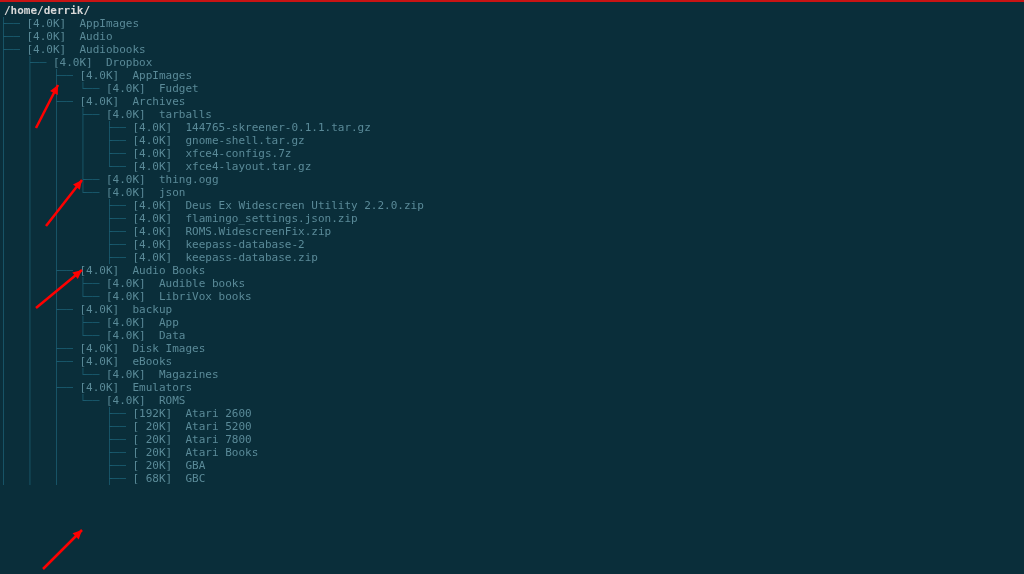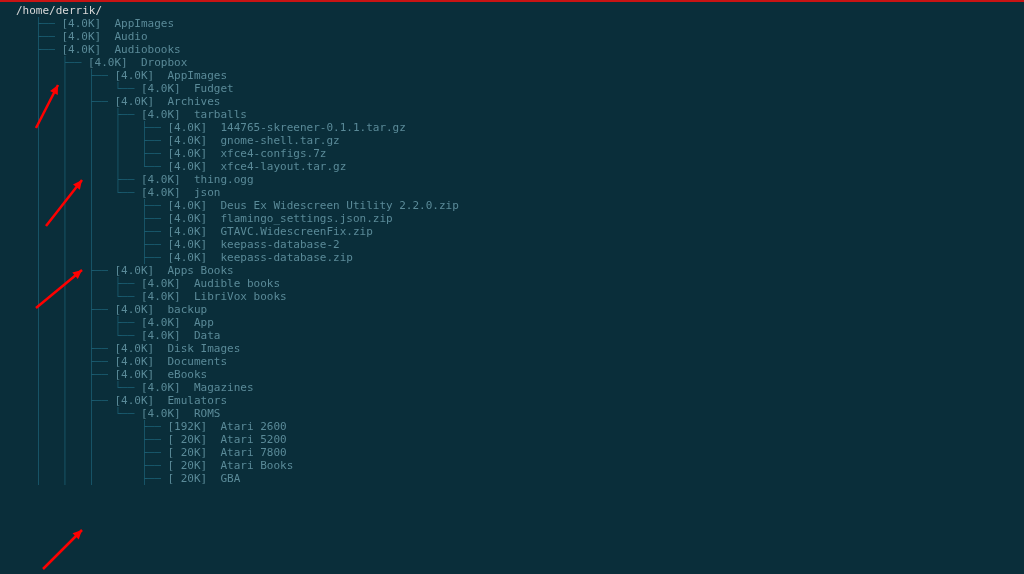--- a/index.html
+++ b/index.html
@@ -14,27 +14,26 @@
       position: relative;
     }
     .topbar {
       position: absolute;
       top: 0; left: 0; right: 0;
       height: 2px;
       background: #c81414;
     }
     .path {
       color: #d8d8d8;
-      padding: 4px 0 0 16px;
-      font-weight: normal;
+      padding: 4px 0 0 4px;
+      font-weight: bold;
     }
     .tree {
       padding: 0 0 0 0;
       color: #1a5a6e;
-      margin-left: 35px;
     }
     .row {
       white-space: pre;
       height: 13px;
     }
     .pipe { color: #1a5a6e; }
     .size { color: #5a8a98; }
     .name { color: #5a8a98; }
     .arrow {
       position: absolute;
@@ -67,40 +66,40 @@
     <div class="row"><span class="pipe">│   │   ├── </span><span class="size">[4.0K]  </span><span class="name">Archives</span></div>
     <div class="row"><span class="pipe">│   │   │   ├── </span><span class="size">[4.0K]  </span><span class="name">tarballs</span></div>
     <div class="row"><span class="pipe">│   │   │   │   ├── </span><span class="size">[4.0K]  </span><span class="name">144765-skreener-0.1.1.tar.gz</span></div>
     <div class="row"><span class="pipe">│   │   │   │   ├── </span><span class="size">[4.0K]  </span><span class="name">gnome-shell.tar.gz</span></div>
     <div class="row"><span class="pipe">│   │   │   │   ├── </span><span class="size">[4.0K]  </span><span class="name">xfce4-configs.7z</span></div>
     <div class="row"><span class="pipe">│   │   │   │   └── </span><span class="size">[4.0K]  </span><span class="name">xfce4-layout.tar.gz</span></div>
     <div class="row"><span class="pipe">│   │   │   ├── </span><span class="size">[4.0K]  </span><span class="name">thing.ogg</span></div>
     <div class="row"><span class="pipe">│   │   │   └── </span><span class="size">[4.0K]  </span><span class="name">json</span></div>
     <div class="row"><span class="pipe">│   │   │       ├── </span><span class="size">[4.0K]  </span><span class="name">Deus Ex Widescreen Utility 2.2.0.zip</span></div>
     <div class="row"><span class="pipe">│   │   │       ├── </span><span class="size">[4.0K]  </span><span class="name">flamingo_settings.json.zip</span></div>
-    <div class="row"><span class="pipe">│   │   │       ├── </span><span class="size">[4.0K]  </span><span class="name">GTAVC.WidescreenFix.zip</span></div>
+    <div class="row"><span class="pipe">│   │   │       ├── </span><span class="size">[4.0K]  </span><span class="name">ROMS.WidescreenFix.zip</span></div>
     <div class="row"><span class="pipe">│   │   │       ├── </span><span class="size">[4.0K]  </span><span class="name">keepass-database-2</span></div>
     <div class="row"><span class="pipe">│   │   │       ├── </span><span class="size">[4.0K]  </span><span class="name">keepass-database.zip</span></div>
-    <div class="row"><span class="pipe">│   │   ├── </span><span class="size">[4.0K]  </span><span class="name">Apps Books</span></div>
+    <div class="row"><span class="pipe">│   │   ├── </span><span class="size">[4.0K]  </span><span class="name">Audio Books</span></div>
     <div class="row"><span class="pipe">│   │   │   ├── </span><span class="size">[4.0K]  </span><span class="name">Audible books</span></div>
     <div class="row"><span class="pipe">│   │   │   └── </span><span class="size">[4.0K]  </span><span class="name">LibriVox books</span></div>
     <div class="row"><span class="pipe">│   │   ├── </span><span class="size">[4.0K]  </span><span class="name">backup</span></div>
     <div class="row"><span class="pipe">│   │   │   ├── </span><span class="size">[4.0K]  </span><span class="name">App</span></div>
     <div class="row"><span class="pipe">│   │   │   └── </span><span class="size">[4.0K]  </span><span class="name">Data</span></div>
     <div class="row"><span class="pipe">│   │   ├── </span><span class="size">[4.0K]  </span><span class="name">Disk Images</span></div>
-    <div class="row"><span class="pipe">│   │   ├── </span><span class="size">[4.0K]  </span><span class="name">Documents</span></div>
     <div class="row"><span class="pipe">│   │   ├── </span><span class="size">[4.0K]  </span><span class="name">eBooks</span></div>
     <div class="row"><span class="pipe">│   │   │   └── </span><span class="size">[4.0K]  </span><span class="name">Magazines</span></div>
     <div class="row"><span class="pipe">│   │   ├── </span><span class="size">[4.0K]  </span><span class="name">Emulators</span></div>
     <div class="row"><span class="pipe">│   │   │   └── </span><span class="size">[4.0K]  </span><span class="name">ROMS</span></div>
     <div class="row"><span class="pipe">│   │   │       ├── </span><span class="size">[192K]  </span><span class="name">Atari 2600</span></div>
     <div class="row"><span class="pipe">│   │   │       ├── </span><span class="size">[ 20K]  </span><span class="name">Atari 5200</span></div>
     <div class="row"><span class="pipe">│   │   │       ├── </span><span class="size">[ 20K]  </span><span class="name">Atari 7800</span></div>
     <div class="row"><span class="pipe">│   │   │       ├── </span><span class="size">[ 20K]  </span><span class="name">Atari Books</span></div>
     <div class="row"><span class="pipe">│   │   │       ├── </span><span class="size">[ 20K]  </span><span class="name">GBA</span></div>
+    <div class="row"><span class="pipe">│   │   │       ├── </span><span class="size">[ 68K]  </span><span class="name">GBC</span></div>
   </div>
 
 <div id="arrows-layer">
     <div class="arrow" style="left: 28px; top: 77px;">
       <svg width="38" height="59">
     <path class="arrowpath" d="M 8 51 L 30 8"></path>
     <path class="arrowhead" d="M 30 8 L 29.77095399514695 17.99737655225914 L 22.026408641127357 14.03505102229563 Z"></path>
   </svg>
     </div>
     <div class="arrow" style="left: 38px; top: 172px;">

